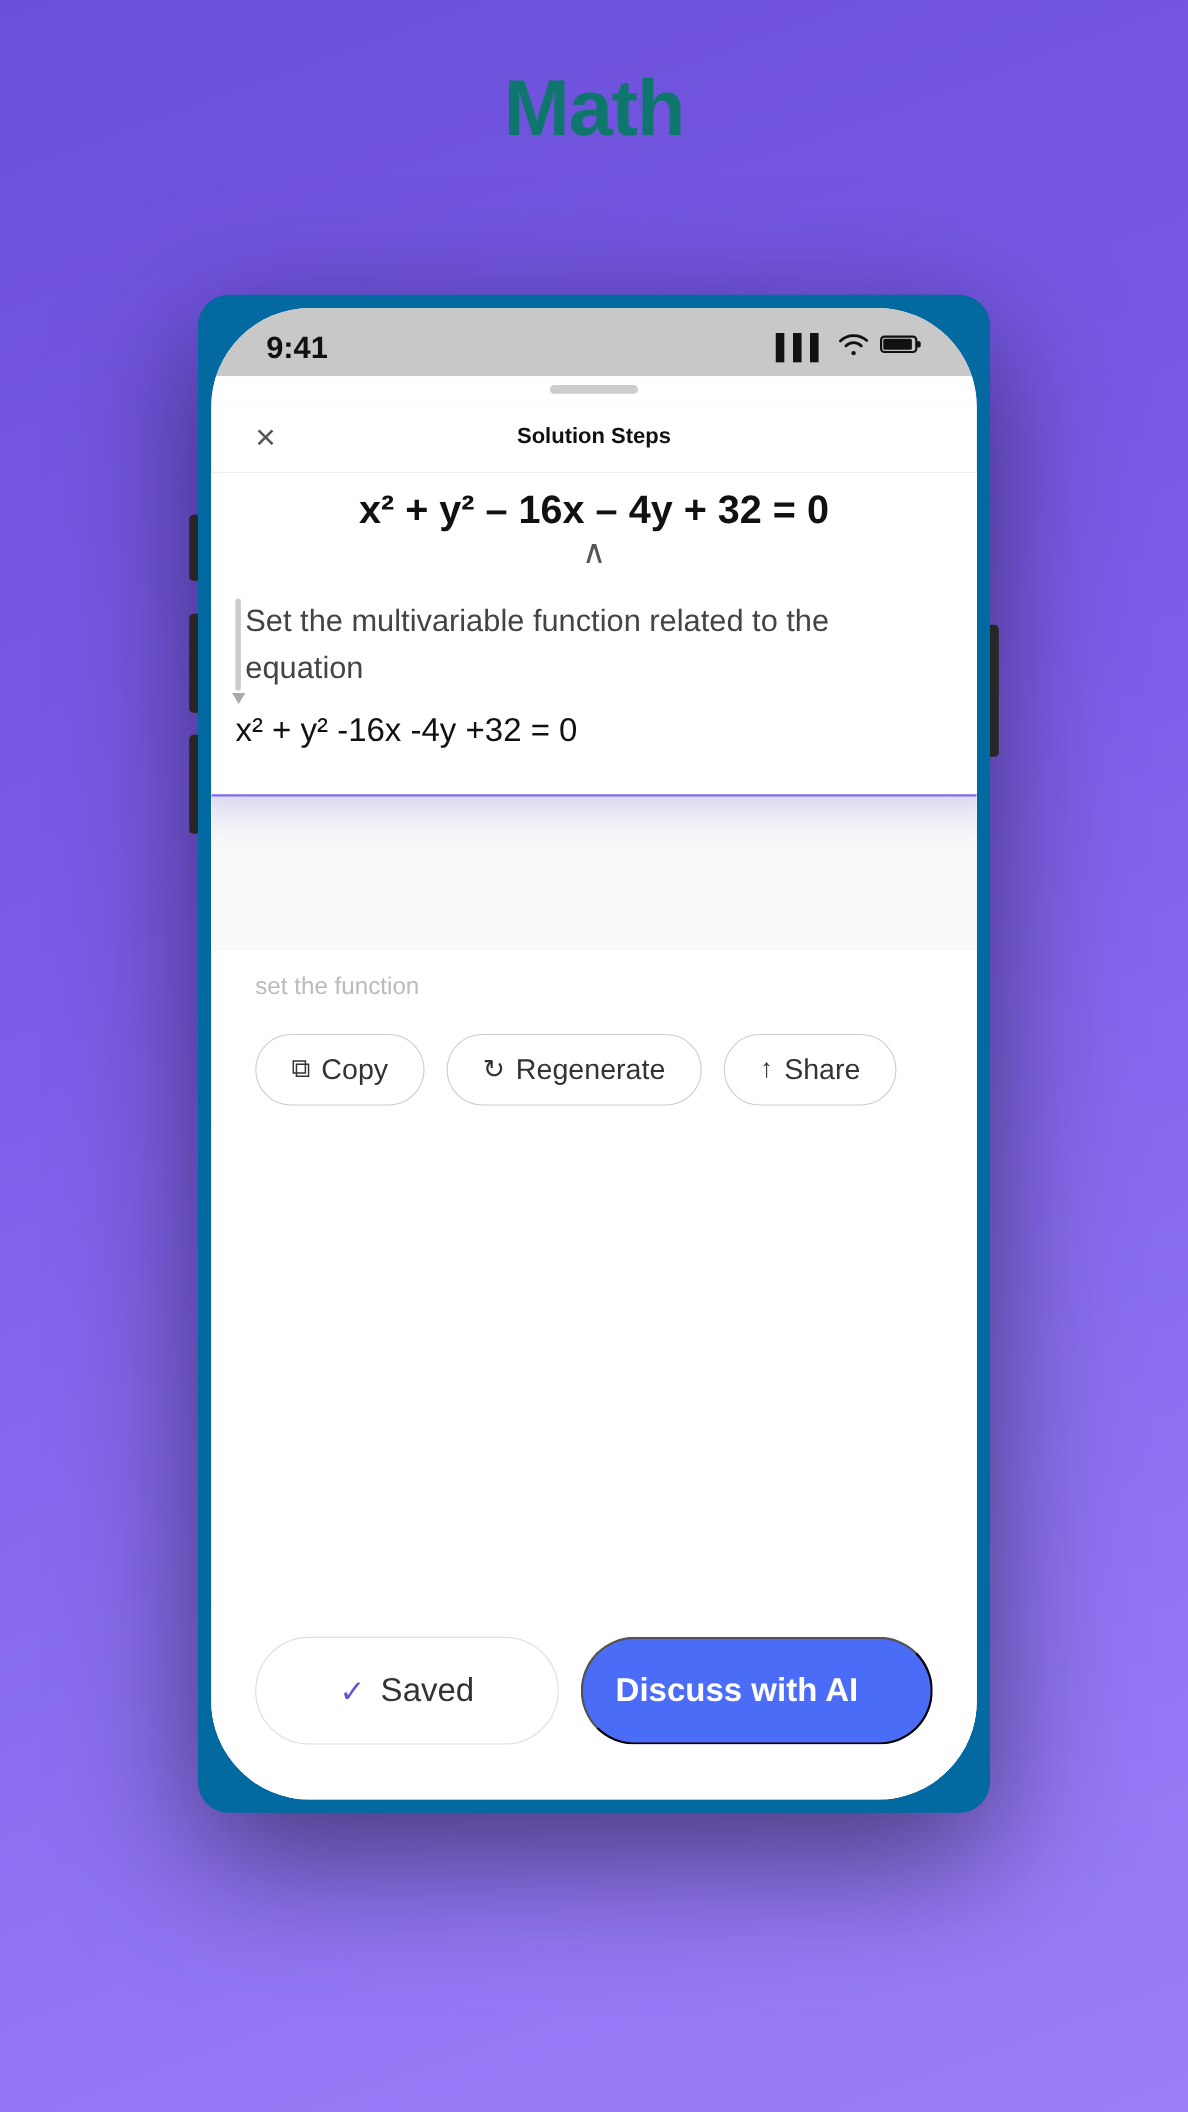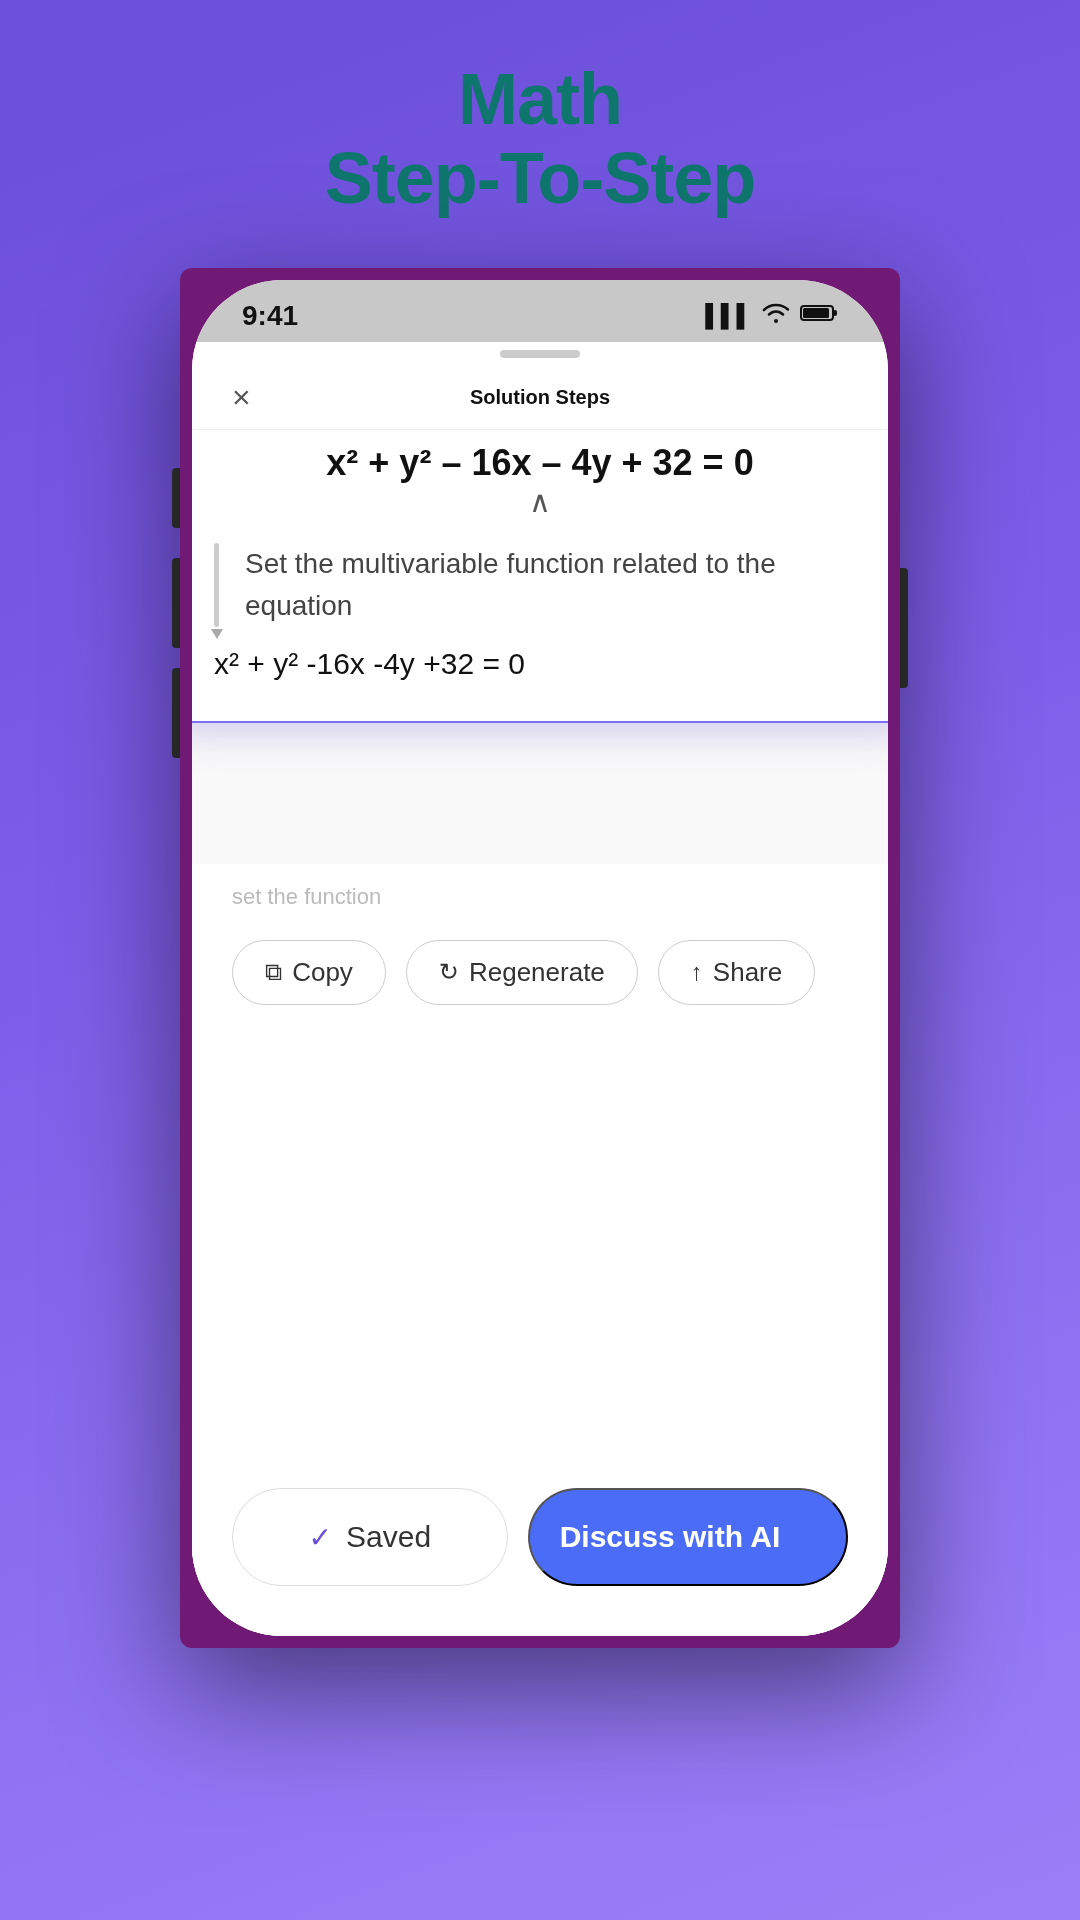--- a/index.html
+++ b/index.html
@@ -33,22 +33,22 @@
       width: 720px;
       height: 1380px;
     }
 
     .phone-frame {
       position: absolute;
       top: 0;
       left: 0;
       width: 100%;
       height: 100%;
-      background: #701a75;
-      border-radius: 12px;
+      background: #0369a1;
+      border-radius: 28px;
       box-shadow: 0 40px 120px rgba(0,0,0,0.5);
       overflow: hidden;
     }
 
     .phone-inner {
       position: absolute;
       top: 12px;
       left: 12px;
       right: 12px;
       bottom: 12px;
@@ -199,21 +199,21 @@
       color: #111;
     }
 
     .chevron-up {
       font-size: 30px;
       color: #555;
     }
 
     .explanation {
       display: flex;
-      gap: 26px;
+      gap: 4px;
       margin-bottom: 20px;
     }
 
     .explanation-bar {
       width: 5px;
       background: #ccc;
       border-radius: 3px;
       flex-shrink: 0;
       position: relative;
     }
@@ -361,21 +361,21 @@
       height: 120px;
       background: #333;
       border-radius: 0 4px 4px 0;
     }
   </style>
 </head>
 <body>
 
 <div class="page-title">
   <span>Math</span><br>
-  <span>Step-To-Step</span><br>
+  <br>
 </div>
 
 <div class="phone-wrapper">
 
   <div class="phone-side-btn-left"></div>
   <div class="phone-side-btn-left2"></div>
   <div class="phone-side-btn-left3"></div>
   <div class="phone-side-btn-right"></div>
 
   <div class="phone-frame">

